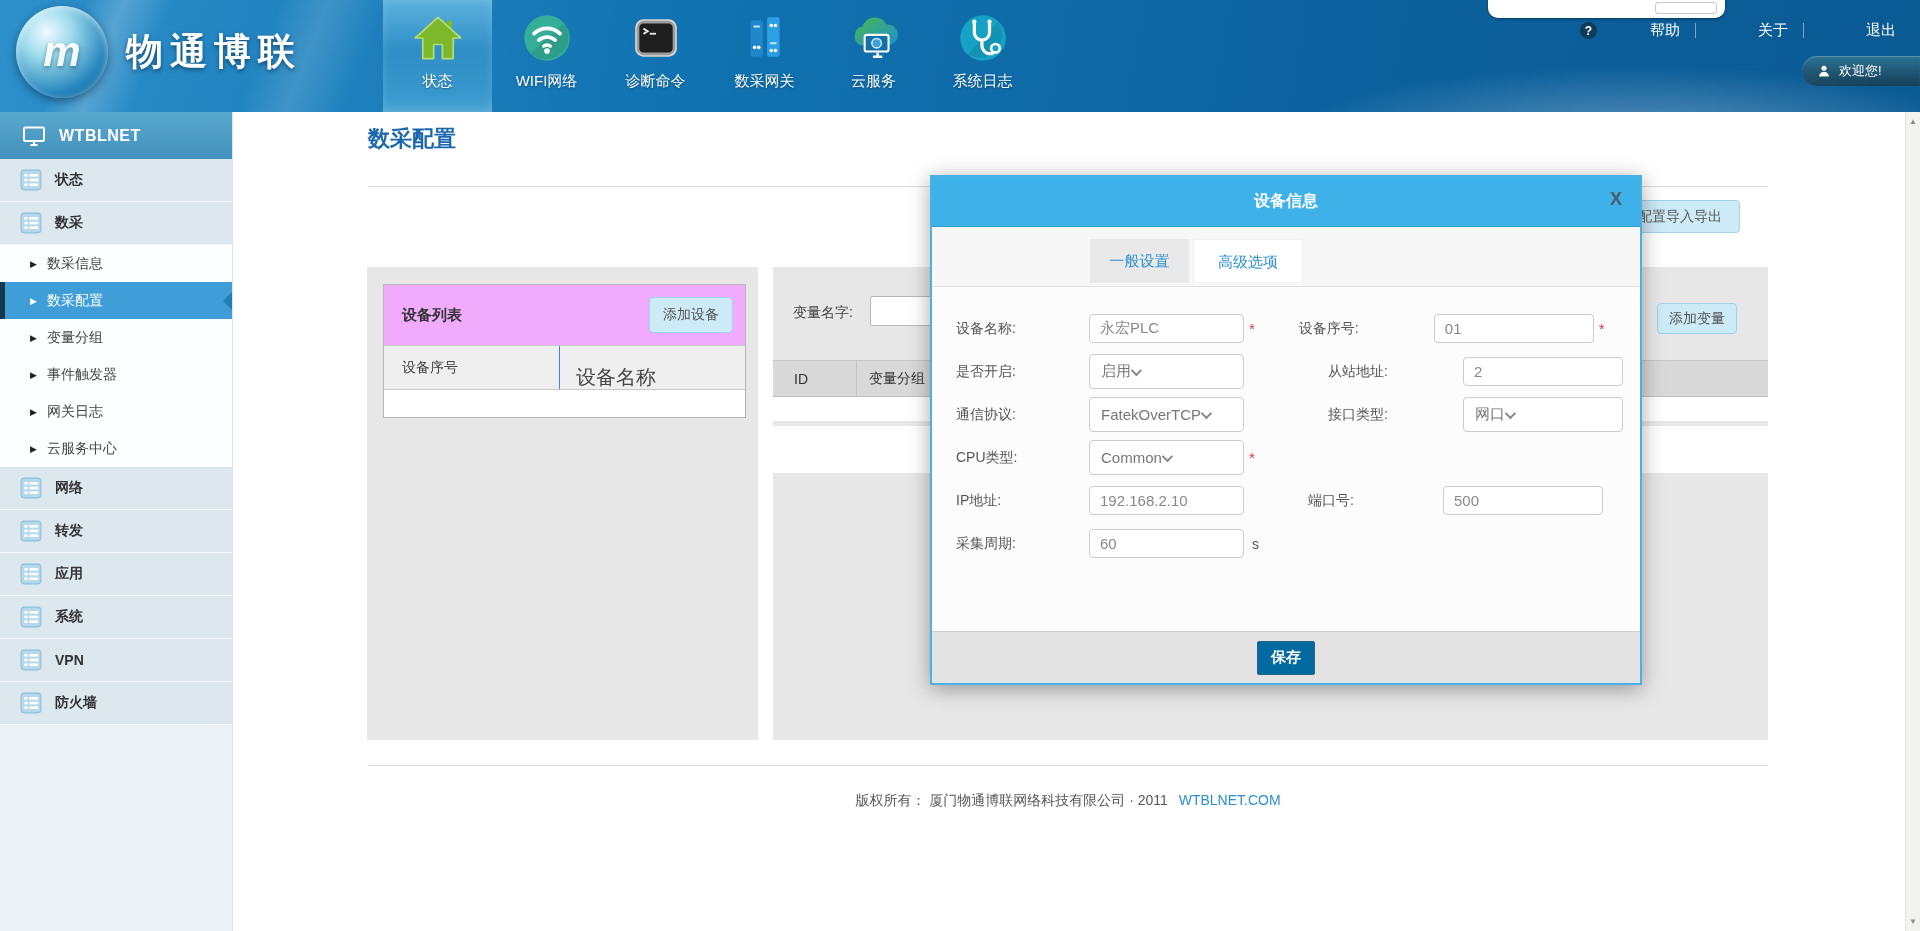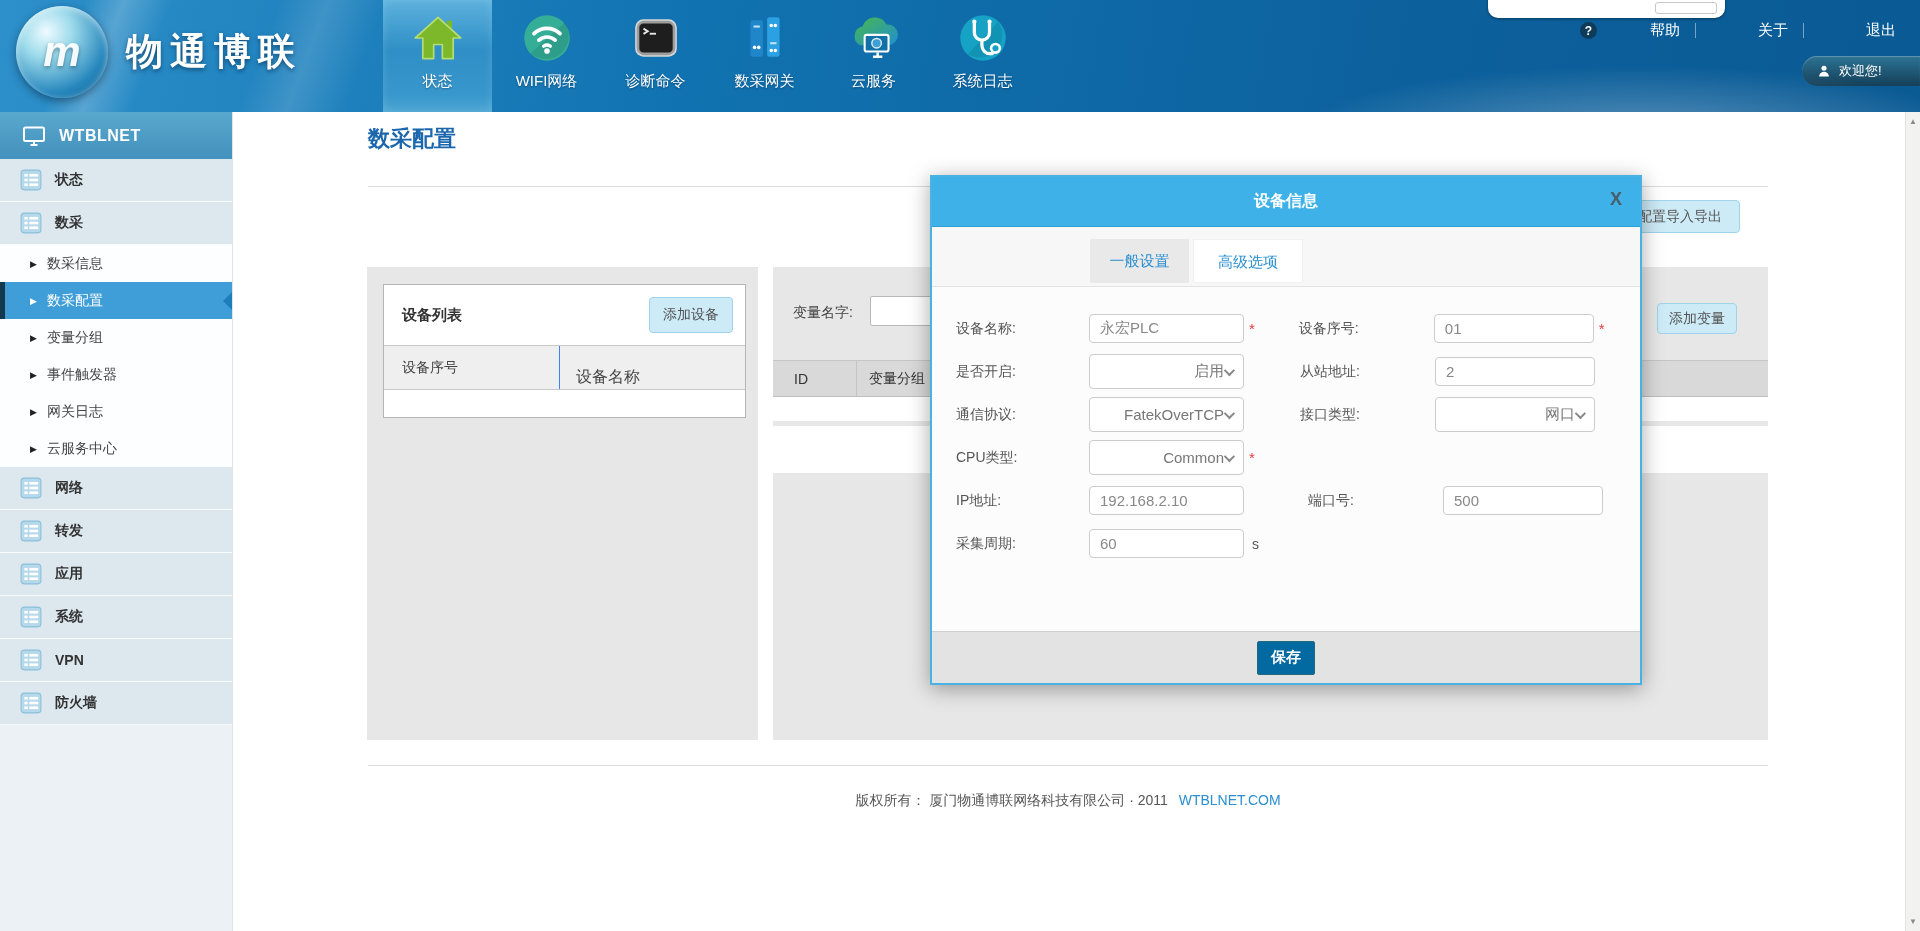--- a/index.html
+++ b/index.html
@@ -62,28 +62,28 @@
     border-top:9px solid transparent; border-bottom:9px solid transparent; border-right:9px solid #1d7fba; }
 
   
   .page-title { position:absolute; left:368px; top:124px; font-size:22px; font-weight:bold; color:#1b67ad; }
   .rule1 { position:absolute; left:368px; top:186px; width:1400px; height:1px; background:#dcdcdc; }
   .btn-light { background:#cdeaf7; border:1px solid #9fd3e8; border-radius:4px; color:#555; font-size:14px;
     display:flex; align-items:center; justify-content:center; cursor:pointer; }
   .btn-import { position:absolute; left:1620px; top:200px; width:120px; height:33px; }
 
   .card-left { position:absolute; left:367px; top:267px; width:391px; height:473px; background:#e7e7e7; }
-  .device-panel { position:absolute; left:16px; top:17px; width:363px; background:#ffffff; border:1px solid #b5b5b5; }
+  .device-panel { position:absolute; left:16px; top:17px; width:363px; background:#f0abfc; border:1px solid #b5b5b5; }
   .dp-head { height:60px; display:flex; align-items:center; justify-content:space-between; padding:0 12px 0 18px; }
   .dp-title { font-size:15px; font-weight:bold; color:#333; }
   .btn-add-device { width:84px; height:36px; }
   .dp-cols { display:flex; height:45px; background:#efefef; border-top:1px solid #c9c9c9; border-bottom:1px solid #c9c9c9; }
   .dp-col1 { width:176px; border-right:1px solid #3b82f6; display:flex; align-items:center; padding-left:18px;
     font-size:14px; color:#444; }
-  .dp-col2 { flex:1; display:flex; align-items:center; padding-left:16px; font-size:16px; color:#444;margin-top:20px; }
+  .dp-col2 { flex:1; display:flex; align-items:center; padding-left:16px; font-size:20px; color:#444;margin-top:20px; }
   .dp-empty { height:27px; background:#fff; }
 
   .card-right { position:absolute; left:773px; top:267px; width:995px; height:473px; background:#e7e7e7; }
   .vp-label { position:absolute; left:20px; top:37px; font-size:14px; color:#444; }
   .vp-input { position:absolute; left:97px; top:29px; width:152px; height:30px; border:1px solid #b9b9b9;
     background:#fff; border-radius:2px; padding:0 8px; font-size:14px; color:#555;
     font-family:"Liberation Sans","DejaVu Sans",sans-serif; }
   .btn-add-var { position:absolute; left:884px; top:36px; width:80px; height:31px; }
   .vp-header { position:absolute; left:0; top:93px; width:995px; height:37px; background:#d9d9d9;
     border-top:1px solid #c6c6c6; border-bottom:1px solid #bfbfbf; display:flex; align-items:stretch; }
@@ -111,27 +111,27 @@
   .modal-close { position:absolute; right:18px; top:13px; color:#4a5d68; font-weight:bold; font-size:18px;
     cursor:pointer; line-height:1; }
   .modal-tabs { height:60px; background:#f7f7f7; border-bottom:1px solid #e3e3e3; position:relative; }
   .tab { position:absolute; top:12px; height:44px; line-height:44px; text-align:center; font-size:15px;
     color:#2a8fd0; cursor:pointer; }
   .tab-general { left:158px; width:99px; background:#e9e9e9; }
   .tab-advanced { left:261px; width:110px; background:#fff; border:1px solid #f0f0f0; }
   .modal-body { padding:24px 0 0 24px; }
   .frow { display:flex; align-items:center; height:35px; margin-bottom:8px; }
   .flabel1 { width:133px; font-size:14px; color:#555; }
-  .flabel2 { width:135px; margin-left:56px; font-size:14px; color:#555; }
+  .flabel2 { width:135px; margin-left:84px; font-size:14px; color:#555; }
   .ffield1 { width:155px; display:flex; align-items:center; }
   .ffield2 { width:160px; display:flex; align-items:center; }
   .f-input { width:100%; height:29px; border:1px solid #ccc; border-radius:4px; padding:0 10px; color:#888;
     font-size:15px; background:#fff; font-family:"Liberation Sans","DejaVu Sans",sans-serif; }
   .f-select { width:100%; height:35px; border:1px solid #ccc; border-radius:4px; padding:0 11px; color:#777;
-    font-size:15px; background:#fff; display:flex; align-items:center; justify-content:flex-end; cursor:pointer; }
+    font-size:15px; background:#fff; display:flex; align-items:center; justify-content:flex-start; cursor:pointer; }
   .chev { width:8px; height:8px; border-right:2px solid #888; border-bottom:2px solid #888;
     transform:rotate(45deg) translateY(-2px); flex:none; }
   .req { color:#e03c3c; margin-left:5px; font-size:15px; }
   .unit { color:#555; margin-left:8px; font-size:14px; }
   .modal-foot { position:absolute; left:0; right:0; bottom:0; height:52px; background:#e3e3e3;
     border-top:1px solid #cfcfcf; display:flex; align-items:center; justify-content:center; }
   .btn-save { min-width:58px; height:34px; background:#0369a1; color:#fff; font-weight:bold; font-size:15px;
     border:1px solid #23677c; border-radius:2px; display:flex; align-items:center; justify-content:center;
     padding:0 4px; cursor:pointer; }
 </style>

